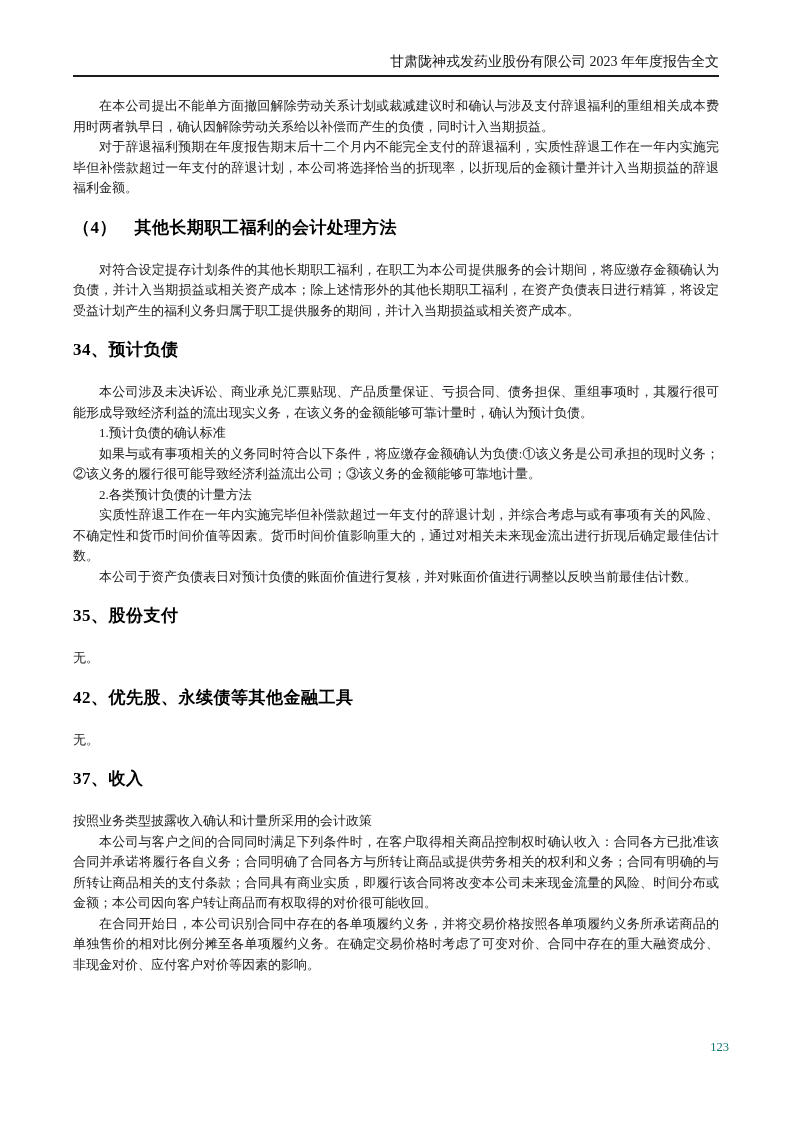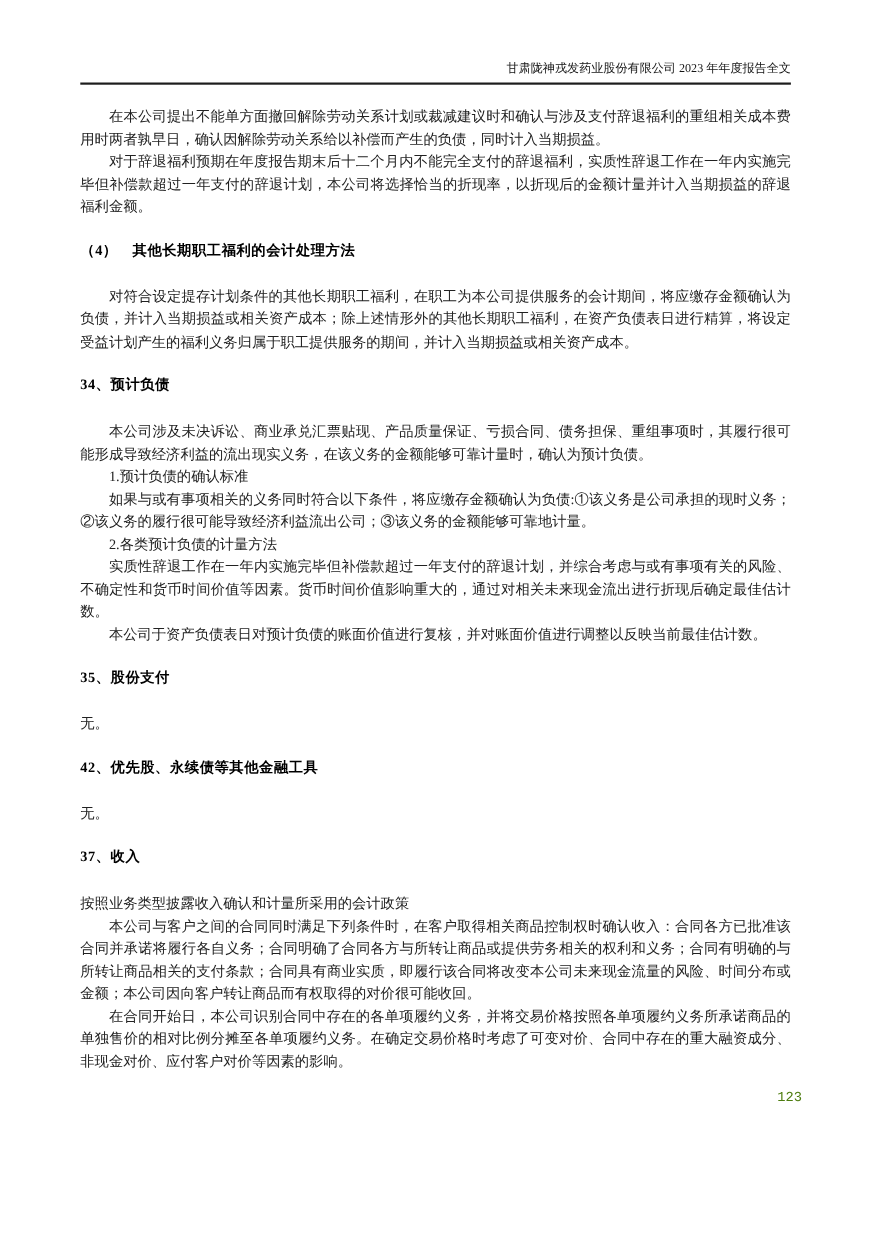--- a/index.html
+++ b/index.html
@@ -14,55 +14,54 @@
     background: #ffffff;
     font-family: "Liberation Serif", "DejaVu Serif", serif;
     color: #212121;
     overflow: hidden;
   }
   .header {
     margin: 0 74px 0 73px;
     padding: 54px 0 5px 0;
     border-bottom: 2.5px solid #1c1c1c;
     text-align: right;
-    font-size: 11px;
+    font-size: 14px;
     line-height: 16px;
     color: #141414;
   }
   .content {
     margin: 0 74px 0 73px;
     padding-top: 19px;
   }
   .content p.body {
     margin: 0;
     font-size: 13px;
     line-height: 20.5px;
     text-align: justify;
     text-indent: 2em;
     color: #212121;
   }
   .content p.body.flush {
     text-indent: 0;
   }
   .content h2 {
     margin: 18px 0 21px 0;
-    font-size: 13px;
+    font-size: 17px;
     line-height: 22px;
     font-weight: bold;
     color: #000000;
     letter-spacing: 0.5px;
   }
   .footer-page-num {
     position: absolute;
-    top: 990px;
+    top: 1039px;
     right: 64px;
     font-size: 12.5px;
     line-height: 16px;
-    color: #4d7c0f;
-    font-family: Liberation Mono, monospace;
+    color: #0f766e;
   }
 </style>
 </head>
 <body>
 
 <div class="page">
 
   <div class="header">
     <span>甘肃陇神戎发药业股份有限公司 2023 年年度报告全文</span>
   </div>

